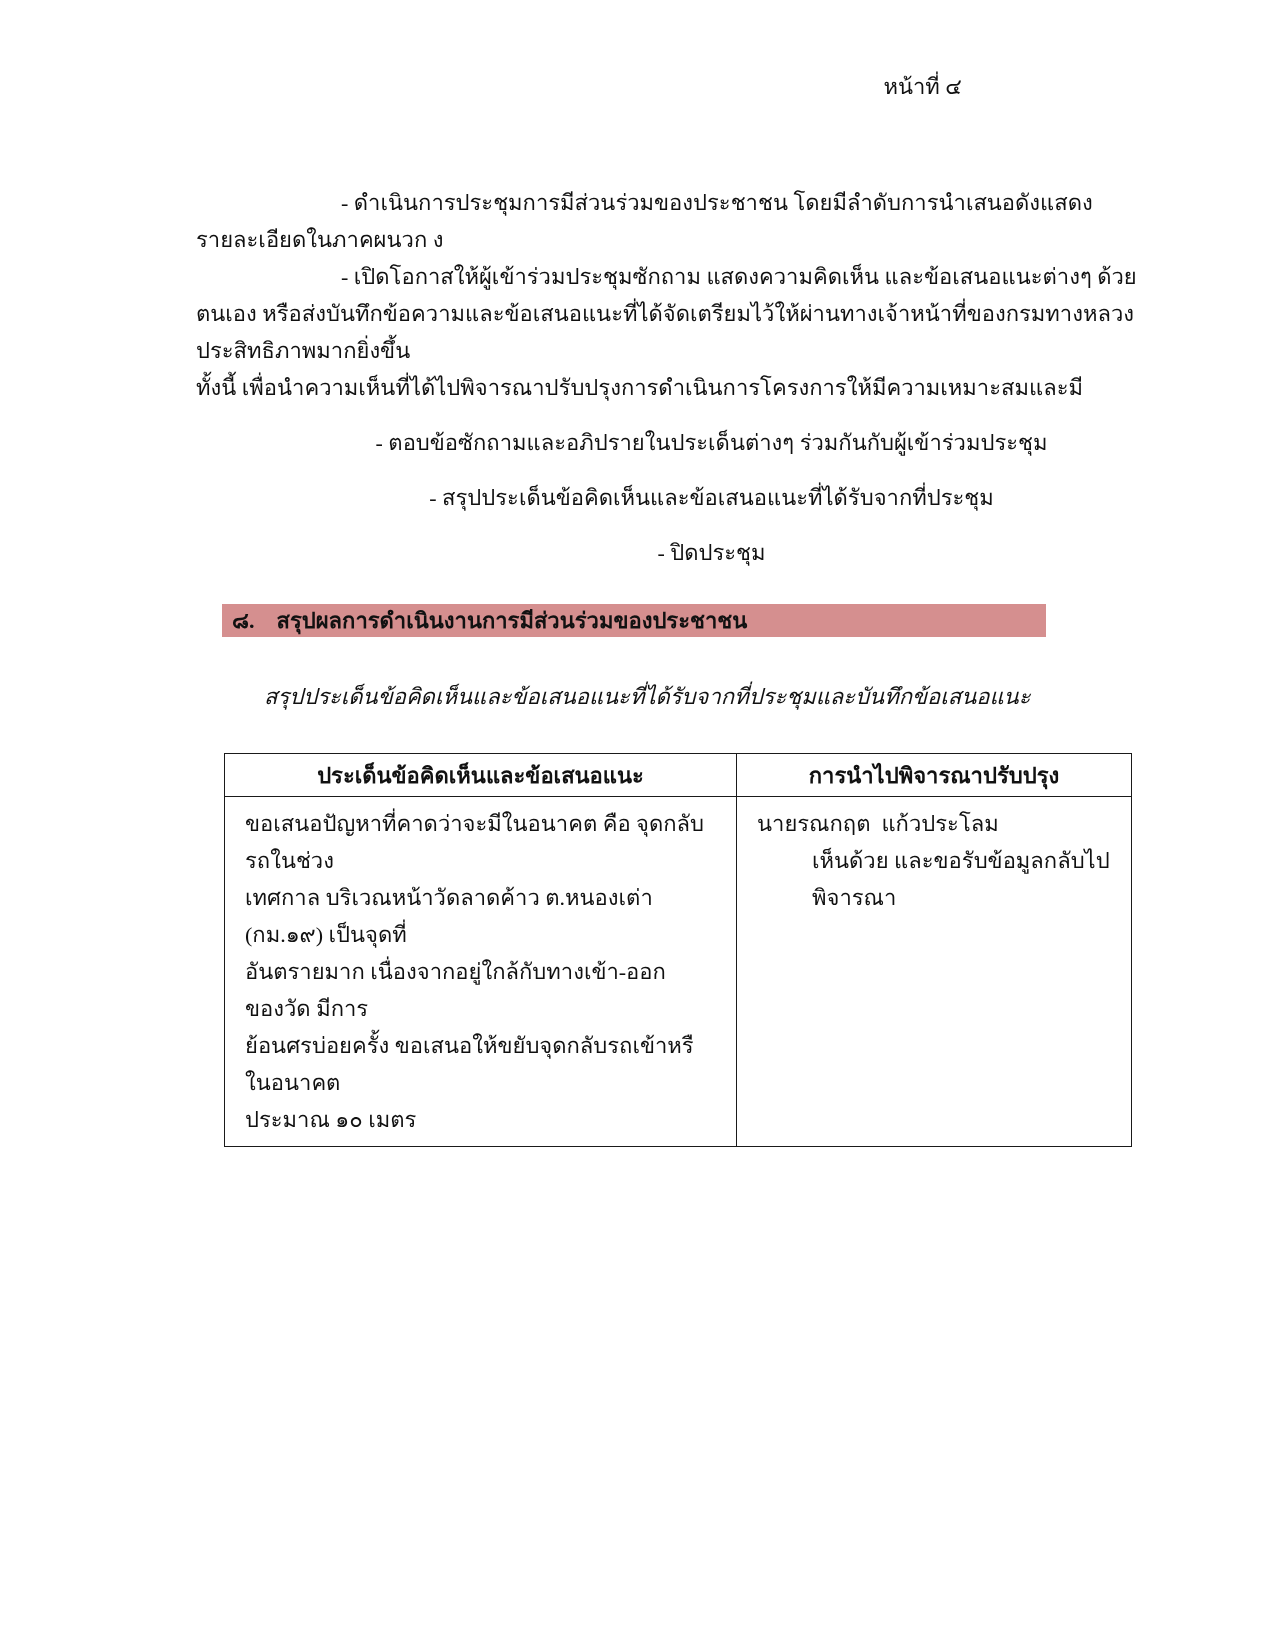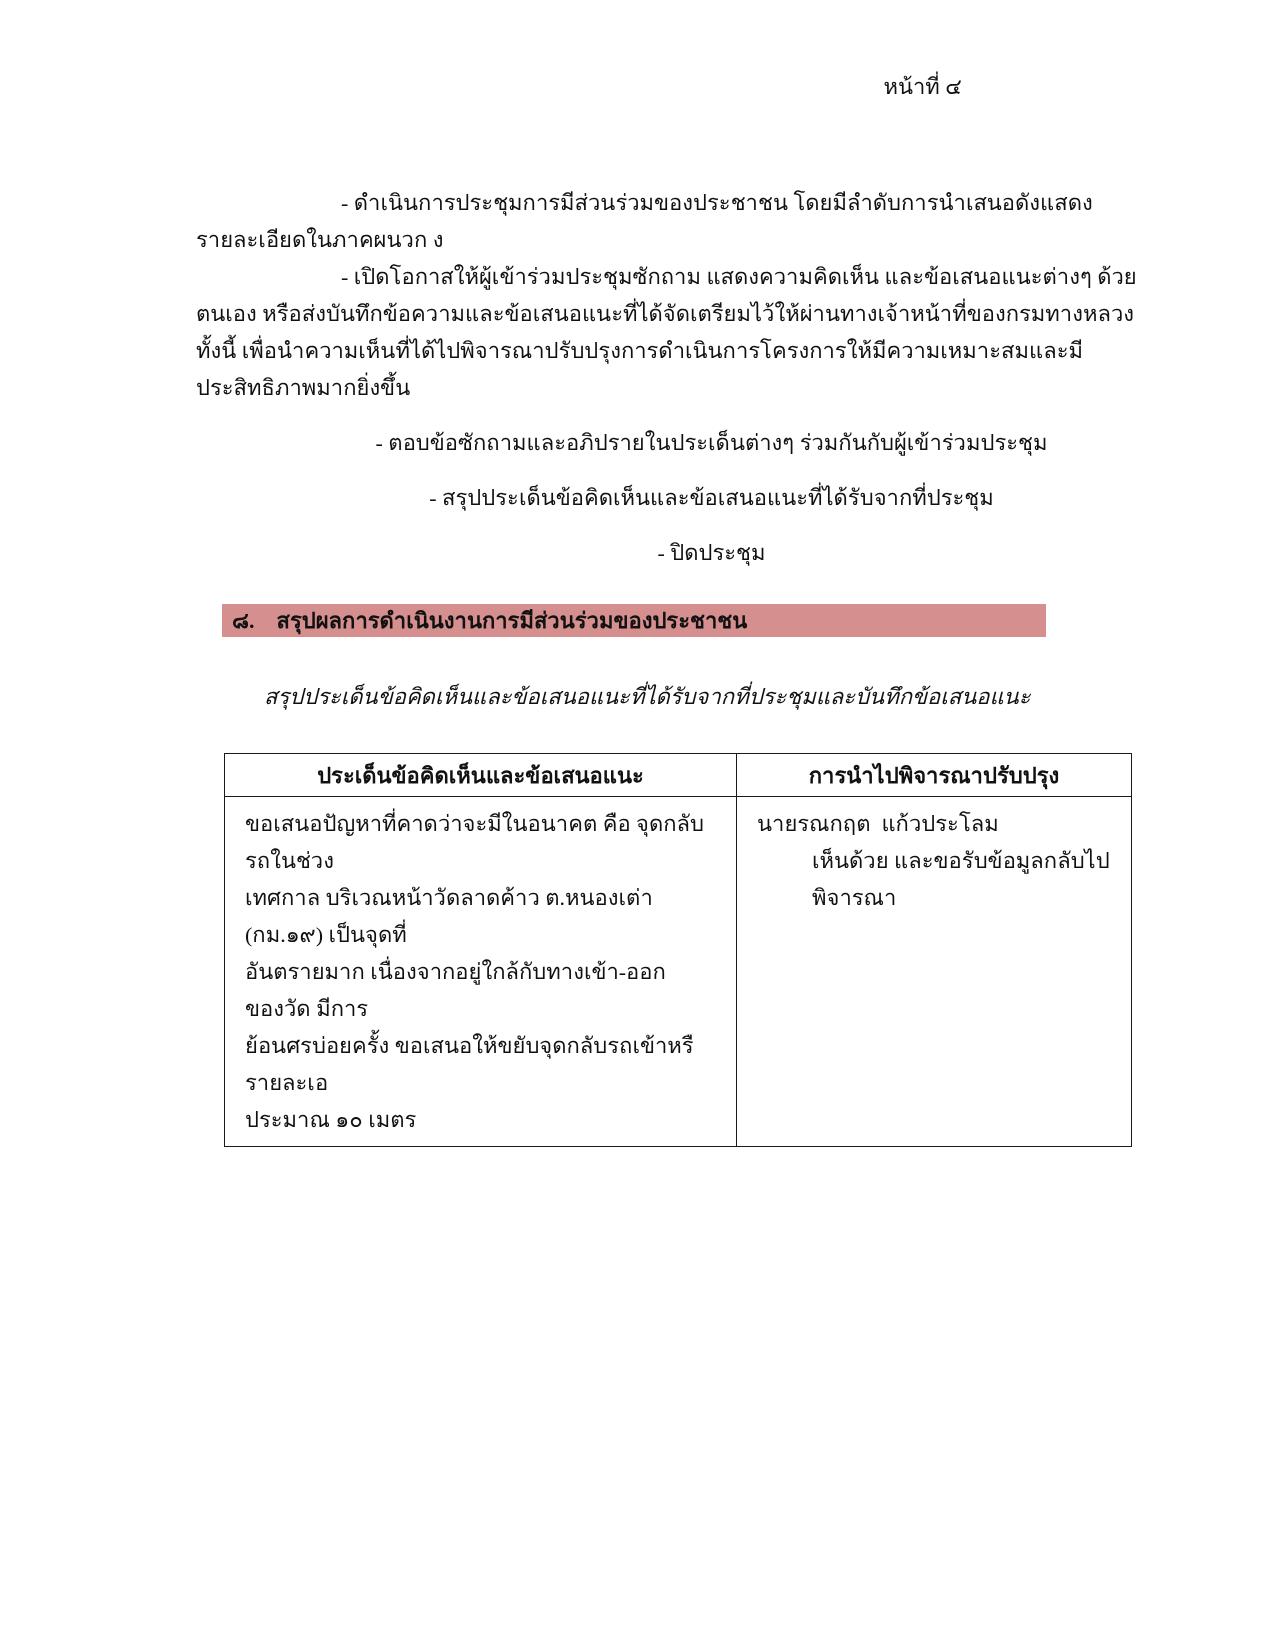--- a/index.html
+++ b/index.html
@@ -122,22 +122,22 @@
   <div class="content">
 
     <div>
       <div class="text-line indent">- ดำเนินการประชุมการมีส่วนร่วมของประชาชน โดยมีลำดับการนำเสนอดังแสดง</div>
       <div class="text-line">รายละเอียดในภาคผนวก ง</div>
     </div>
 
     <div>
       <div class="text-line indent">- เปิดโอกาสให้ผู้เข้าร่วมประชุมซักถาม แสดงความคิดเห็น และข้อเสนอแนะต่างๆ ด้วย</div>
       <div class="text-line">ตนเอง หรือส่งบันทึกข้อความและข้อเสนอแนะที่ได้จัดเตรียมไว้ให้ผ่านทางเจ้าหน้าที่ของกรมทางหลวง</div>
+      <div class="text-line">ประสิทธิภาพมากยิ่งขึ้น</div>
       <div class="text-line">ทั้งนี้ เพื่อนำความเห็นที่ได้ไปพิจารณาปรับปรุงการดำเนินการโครงการให้มีความเหมาะสมและมี</div>
-      <div class="text-line">ประสิทธิภาพมากยิ่งขึ้น</div>
     </div>
 
     <div class="bullets">
       <div class="bullet-line">- ตอบข้อซักถามและอภิปรายในประเด็นต่างๆ ร่วมกันกับผู้เข้าร่วมประชุม</div>
       <div class="bullet-line">- สรุปประเด็นข้อคิดเห็นและข้อเสนอแนะที่ได้รับจากที่ประชุม</div>
       <div class="bullet-line">- ปิดประชุม</div>
     </div>
 
     <div class="section-bar" style="background: rgb(213, 143, 143);">
       <span class="section-number">๘.</span>
@@ -156,21 +156,21 @@
           <th>ประเด็นข้อคิดเห็นและข้อเสนอแนะ</th>
           <th>การนำไปพิจารณาปรับปรุง</th>
         </tr>
       </thead>
       <tbody>
         <tr>
           <td>
             <div class="cell-line">ขอเสนอปัญหาที่คาดว่าจะมีในอนาคต คือ จุดกลับรถในช่วง</div>
             <div class="cell-line">เทศกาล บริเวณหน้าวัดลาดค้าว ต.หนองเต่า (กม.๑๙) เป็นจุดที่</div>
             <div class="cell-line">อันตรายมาก เนื่องจากอยู่ใกล้กับทางเข้า-ออกของวัด มีการ</div>
-            <div class="cell-line">ย้อนศรบ่อยครั้ง ขอเสนอให้ขยับจุดกลับรถเข้าหรืรายละเอ</div>
+            <div class="cell-line">ย้อนศรบ่อยครั้ง ขอเสนอให้ขยับจุดกลับรถเข้าหรืในอนาคต</div>
             <div class="cell-line">ประมาณ ๑๐ เมตร</div>
           </td>
           <td>
             <div class="cell-line">นายรณกฤต  แก้วประโลม</div>
             <div class="cell-line response-detail">เห็นด้วย และขอรับข้อมูลกลับไปพิจารณา</div>
           </td>
         </tr>
       </tbody>
     </table>
 

